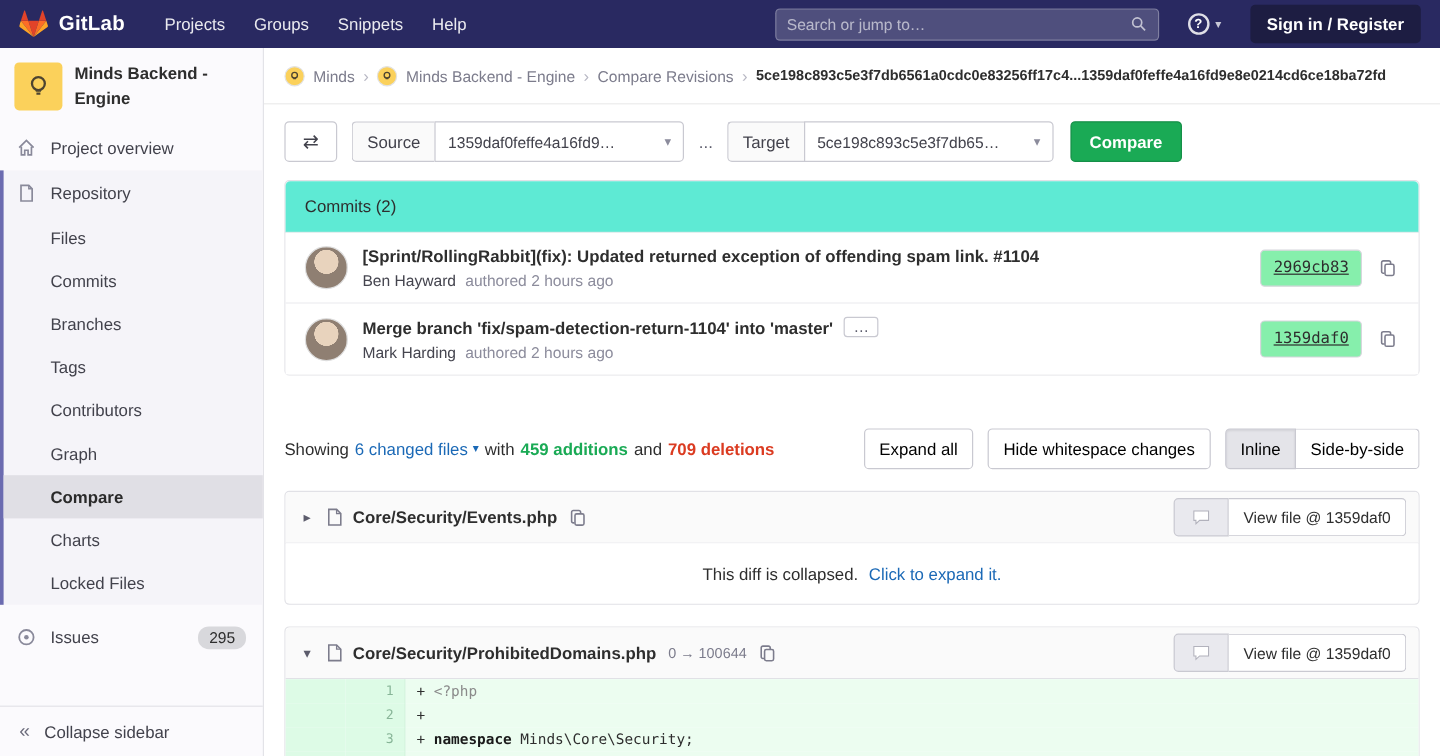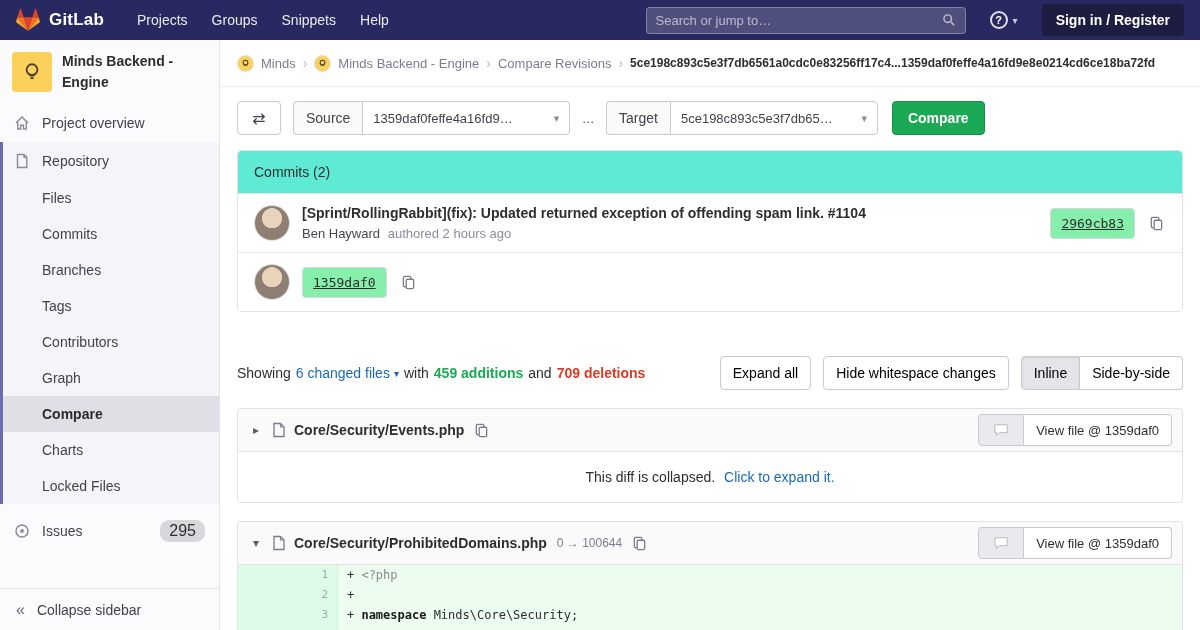--- a/index.html
+++ b/index.html
@@ -35,21 +35,21 @@
   .project-avatar svg { width: 22px; height: 22px; }
   .project-title { font-weight: 700; font-size: 14px; line-height: 1.5; color: #2e2e2e; }
   .nav-item { height: 38px; display: flex; align-items: center; gap: 12px; padding: 0 14px; color: #42424c; font-size: 14px; cursor: pointer; }
   .nav-item svg { width: 16px; height: 16px; flex: 0 0 auto; }
   .icon-gray { stroke: #89899a; fill: none; }
   .section-active { border-left: 3px solid #6b6bb0; background: #f5f4f9; }
   .section-active .nav-item { padding-left: 11px; text-align: right; }
   .sub-item { height: 36px; display: flex; align-items: center; padding-left: 39px; font-size: 14px; color: #42424c; cursor: pointer; }
   .sub-item.active { background: #e0dfe5; color: #2a2a2a; font-weight: 600; }
   .nav-item.issues { margin-top: 8px; }
-  .badge { margin-left: auto; background: #d8d8dc; color: #2e2e2e; border-radius: 9px; padding: 2px 9px; font-size: 16px; }
+  .badge { margin-left: auto; background: #d8d8dc; color: #2e2e2e; border-radius: 9px; padding: 2px 9px; font-size: 13px; }
   .collapse-row { margin-top: auto; border-top: 1px solid #e3e3e8; height: 42px; display: flex; align-items: center; gap: 12px; padding: 0 16px; color: #42424c; font-size: 14px; cursor: pointer; }
   .collapse-glyph { font-size: 16px; color: #6b6b7b; }
 
   
   .main { flex: 1; padding: 0 17px; overflow: hidden; }
 
   .breadcrumbs { height: 47px; display: flex; align-items: center; gap: 7px; border-bottom: 1px solid #ebebeb; margin: 0 -17px; padding: 0 17px; font-size: 13px; color: #7c7c8c; }
   .crumb-avatar { width: 17px; height: 17px; border-radius: 50%; background: #fbd15b; border: 1px solid #e2e2e2; display: inline-flex; align-items: center; justify-content: center; flex: 0 0 auto; }
   .crumb-avatar svg { width: 9px; height: 9px; }
   .crumb-link { color: #7c7c8c; }
@@ -275,20 +275,32 @@
         <button class="copy-btn">
           <svg class="copy-icon" viewBox="0 0 16 16">
             <rect x="5.5" y="4.5" width="8" height="10" rx="1.5" stroke-width="1.4"></rect>
             <path d="M10.5 4.5 V3 a1.5 1.5 0 0 0 -1.5 -1.5 H4 A1.5 1.5 0 0 0 2.5 3 v8 a1.5 1.5 0 0 0 1.5 1.5 h1" stroke-width="1.4"></path>
           </svg>
         </button>
       </div>
 
       <div class="commit-row">
         <div class="avatar-36"></div>
+        <div class="commit-info">
+          <div class="commit-title">
+            <span>Merge branch 'fix/spam-detection-return-1104' into 'master'</span>
+            <button class="ellipsis-btn">
+              <span>…</span>
+            </button>
+          </div>
+          <div class="commit-meta">
+            <a class="commit-author">Mark Harding</a>
+            <span class="meta-text">authored 2 hours ago</span>
+          </div>
+        </div>
         <div class="sha-box">1359daf0</div>
         <button class="copy-btn">
           <svg class="copy-icon" viewBox="0 0 16 16">
             <rect x="5.5" y="4.5" width="8" height="10" rx="1.5" stroke-width="1.4"></rect>
             <path d="M10.5 4.5 V3 a1.5 1.5 0 0 0 -1.5 -1.5 H4 A1.5 1.5 0 0 0 2.5 3 v8 a1.5 1.5 0 0 0 1.5 1.5 h1" stroke-width="1.4"></path>
           </svg>
         </button>
       </div>
     </section>
 

